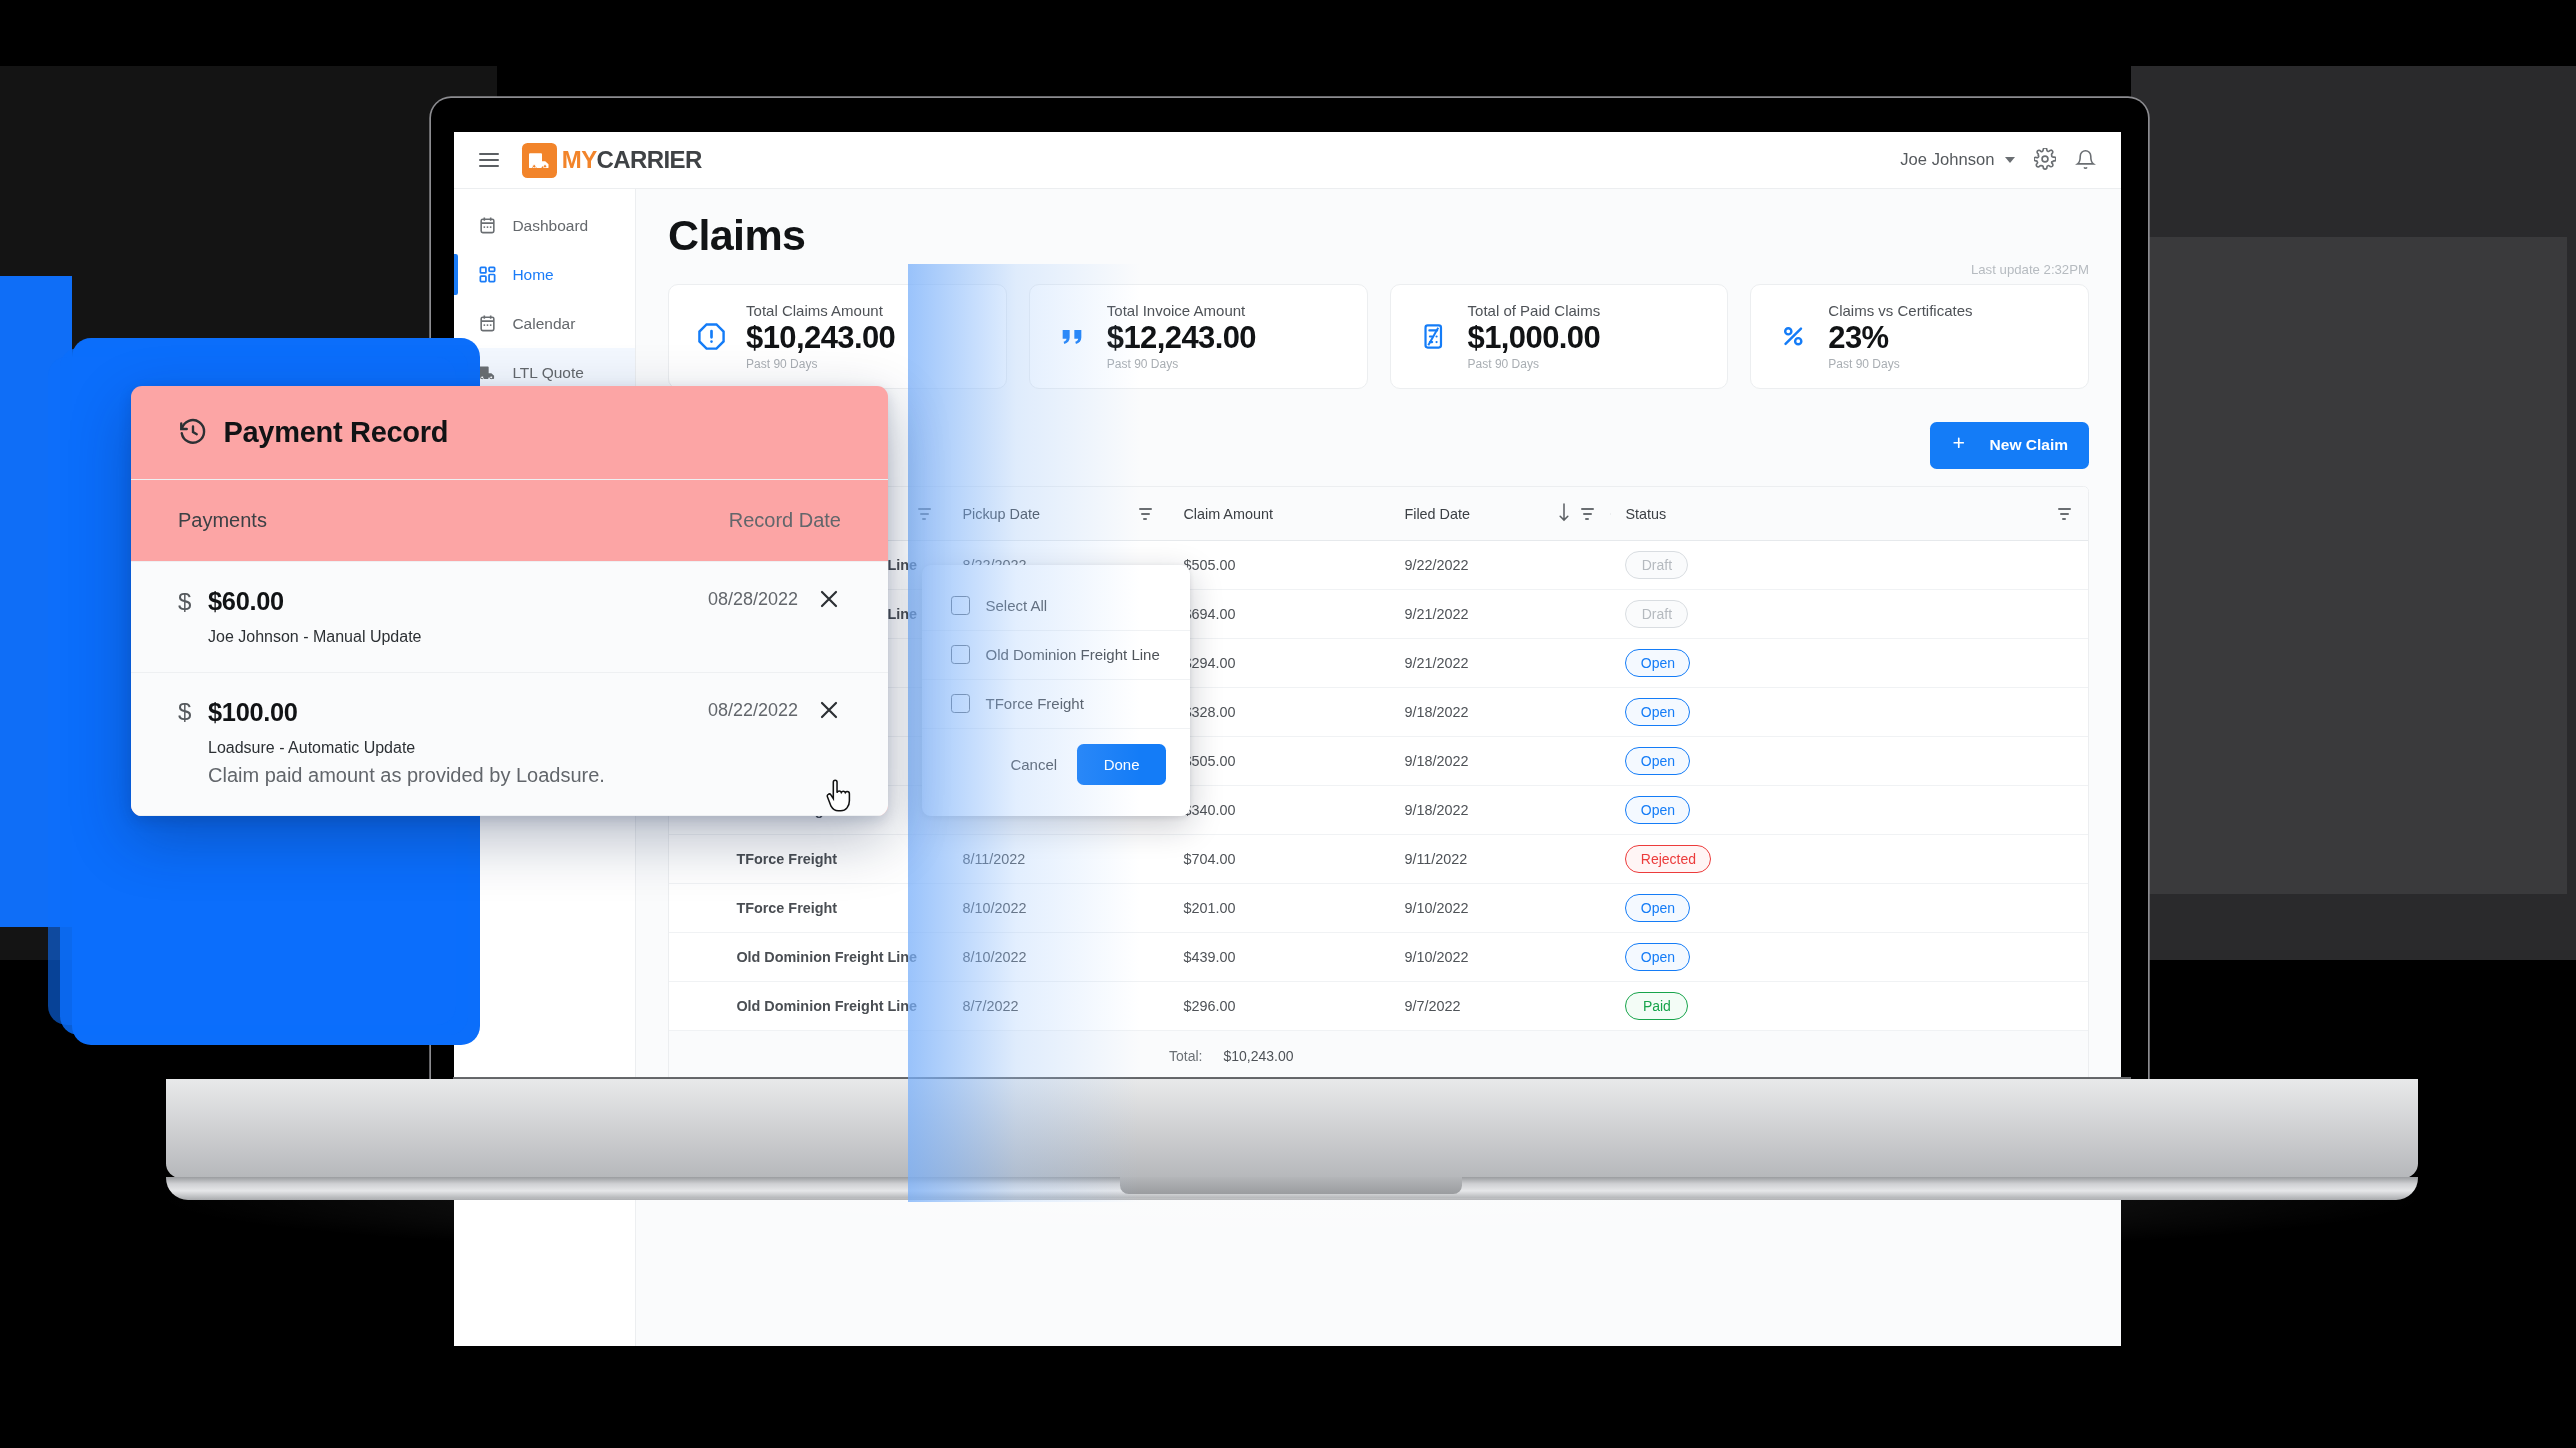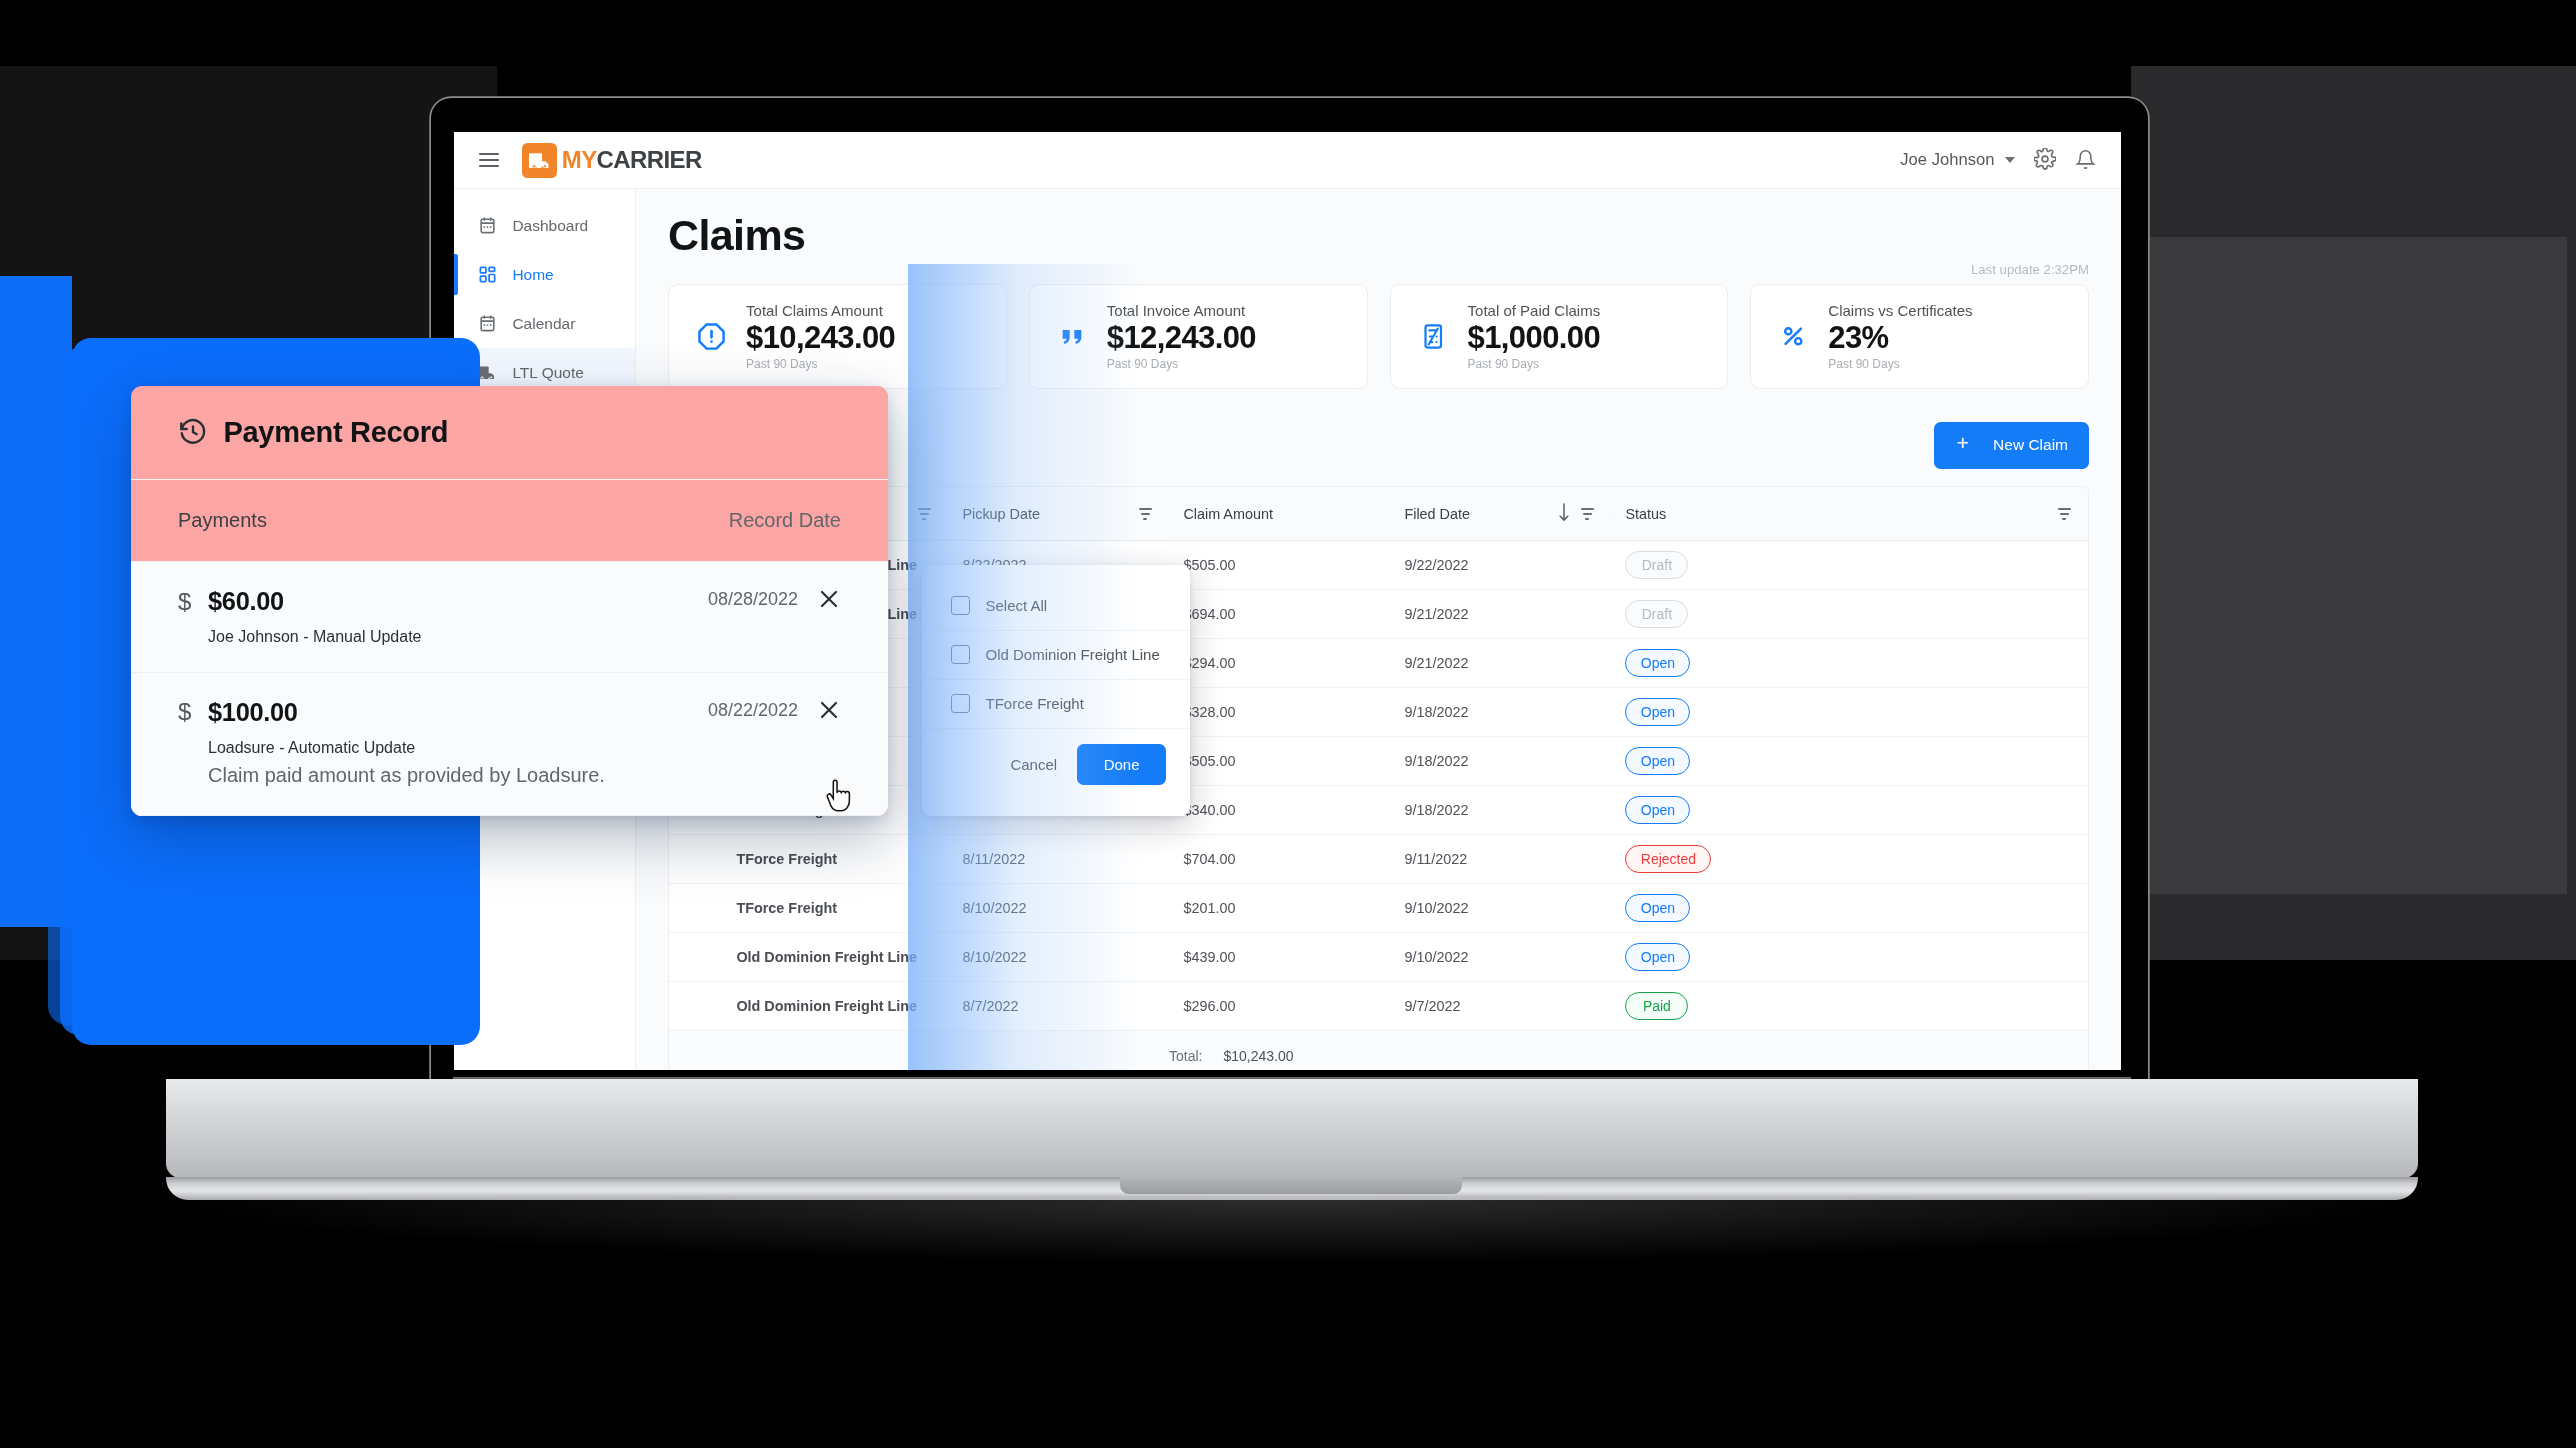--- a/index.html
+++ b/index.html
@@ -24,21 +24,21 @@
   
   .laptop-lid {
     position: absolute; left: 431px; top: 98px;
     width: 1717px; height: 988px;
     background: #000;
     border-radius: 20px 20px 3.3px 3.3px;
     box-shadow: 0 0 0 1.7px #8c8c90;
   }
   .laptop-screen {
     position: absolute; left: 454px; top: 132px;
-    width: 1667px; height: 938px;
+    width: 1667px; height: 1214px;
     background: #ef4444; overflow: hidden;
   }
   .laptop-base {
     position: absolute; left: 166px; top: 1079px;
     width: 2252px; height: 99px;
     background: linear-gradient(180deg,#e8e9ea 0%, #d2d3d5 45%, #b6b8bb 100%);
     border-radius: 0 0 14.4px 14.4px;
   }
   .laptop-hingebar {
     position:absolute; left: 453px; top:1077px; width:1678px; height:8.8px;
@@ -129,21 +129,21 @@
     width:320px; height:47px; background:#fff; border:0.6px solid #e4e7ea; border-radius:6.6px;
     display:flex; align-items:center; gap:12px; padding: 0 15.5px;
   }
   .search-box input {
     border:0; outline:0; font-size:15px; color:#3c4045; width:100%;
     font-family:"Liberation Sans", sans-serif; background:transparent;
   }
   .search-box input::placeholder { color:#b6bbc0; }
   .btn-primary {
     background:#147cf7; color:#fff; border:0; border-radius:6.6px;
-    height:47px; padding: 0 21px; font-size:15.5px; font-weight:400; cursor:pointer;
+    height:47px; padding: 0 21px; font-size:15.5px; font-weight:700; cursor:pointer;
     display:flex; align-items:center; gap:23px; font-family:"Liberation Sans", sans-serif;
   }
 
   
   .table { margin-top:14.4px; background:#fff; border:0.6px solid #eceef0; border-radius:5.5px; overflow:hidden; }
   .tr { display:flex; align-items:center; height:49px; border-bottom:0.6px solid #f0f2f4; }
   .thead .tr { height:54px; background:#fafbfc; border-bottom:0.6px solid #e6e9ec; }
   .th, .td { font-size:14.4px; color:#4e5257; padding: 0 14.4px; display:flex; align-items:center; }
   .th { color:#3c4045; justify-content:space-between; position:relative; }
   .th::after{ content:''; position:absolute; right:0; top:10px; bottom:10px; width:0.6px; background:#eceef0;}

